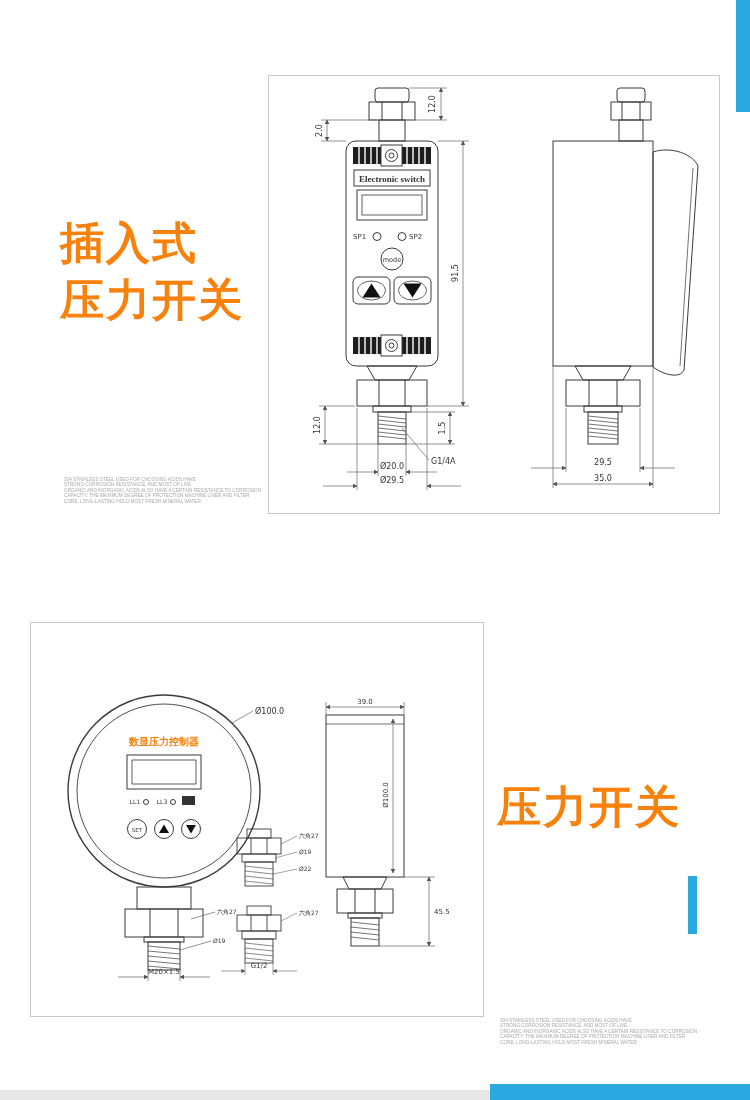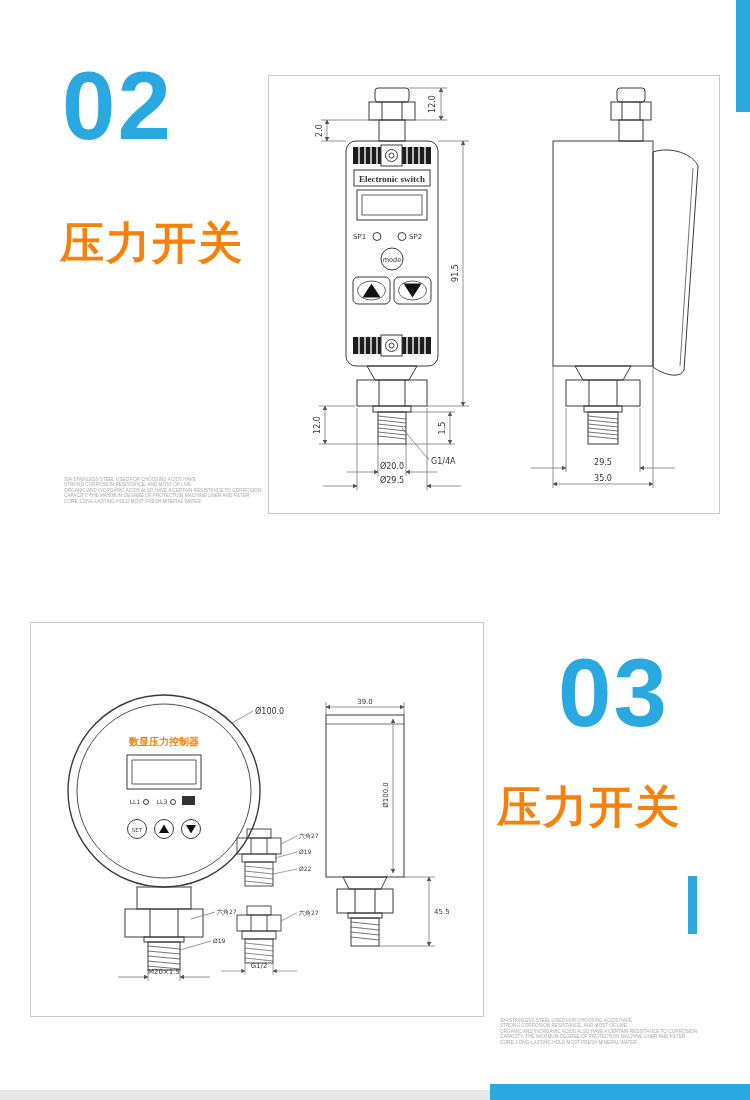--- a/index.html
+++ b/index.html
@@ -22,22 +22,22 @@
 </head>
 <body>
 
 <div id="canvas">
 
   <div class="strip-cyan" style="right:0;top:0;width:14px;height:112px;"></div>
   <div class="strip-cyan" style="left:688px;top:876px;width:9px;height:58px;"></div>
   <div class="strip-gray" style="left:0;bottom:0;width:490px;height:10px;"></div>
   <div class="strip-cyan" style="left:490px;bottom:0;width:260px;height:16px;"></div>
 
-  <div class="big-number" style="left:62px;top:58px;">02</div>
   <div class="section-title" style="left:60px;top:214px;">
+    <div>插入式</div>
     <div>压力开关</div>
   </div>
 
   <div class="disclaimer" style="left:64px;top:477px;">
     <div>304 STAINLESS STEEL USED FOR CHOOSING ACIDS HAVE</div>
     <div>STRONG CORROSION RESISTANCE, AND MOST OF LIVE</div>
     <div>ORGANIC AND INORGANIC ACIDS ALSO HAVE A CERTAIN RESISTANCE TO CORROSION</div>
     <div>CAPACITY: THE MAXIMUM DEGREE OF PROTECTION MACHINE LINER AND FILTER</div>
     <div>CORE, LONG-LASTING HOLD MOST FRESH MINERAL WATER.</div>
   </div>
@@ -200,21 +200,20 @@
         <text class="dimtxt" x="334" y="389" text-anchor="middle" stroke="none">29.5</text>
 
         <line x1="284" y1="290" x2="284" y2="412"></line>
           <line x1="384" y1="290" x2="384" y2="412"></line>
         <line x1="284" y1="408" x2="384" y2="408" marker-start="url(#arwA)" marker-end="url(#arwA)"></line>
         <text class="dimtxt" x="334" y="405" text-anchor="middle" stroke="none">35.0</text>
       </g>
     </svg>
   </div>
 
-  <div class="big-number" style="left:558px;top:645px;">03</div>
   <div class="section-title" style="left:497px;top:778px;">
     <div>压力开关</div>
   </div>
 
   <div class="disclaimer" style="left:500px;top:1018px;">
     <div>304 STAINLESS STEEL USED FOR CHOOSING ACIDS HAVE</div>
     <div>STRONG CORROSION RESISTANCE, AND MOST OF LIVE</div>
     <div>ORGANIC AND INORGANIC ACIDS ALSO HAVE A CERTAIN RESISTANCE TO CORROSION</div>
     <div>CAPACITY: THE MAXIMUM DEGREE OF PROTECTION MACHINE LINER AND FILTER</div>
     <div>CORE, LONG-LASTING HOLD MOST FRESH MINERAL WATER.</div>

